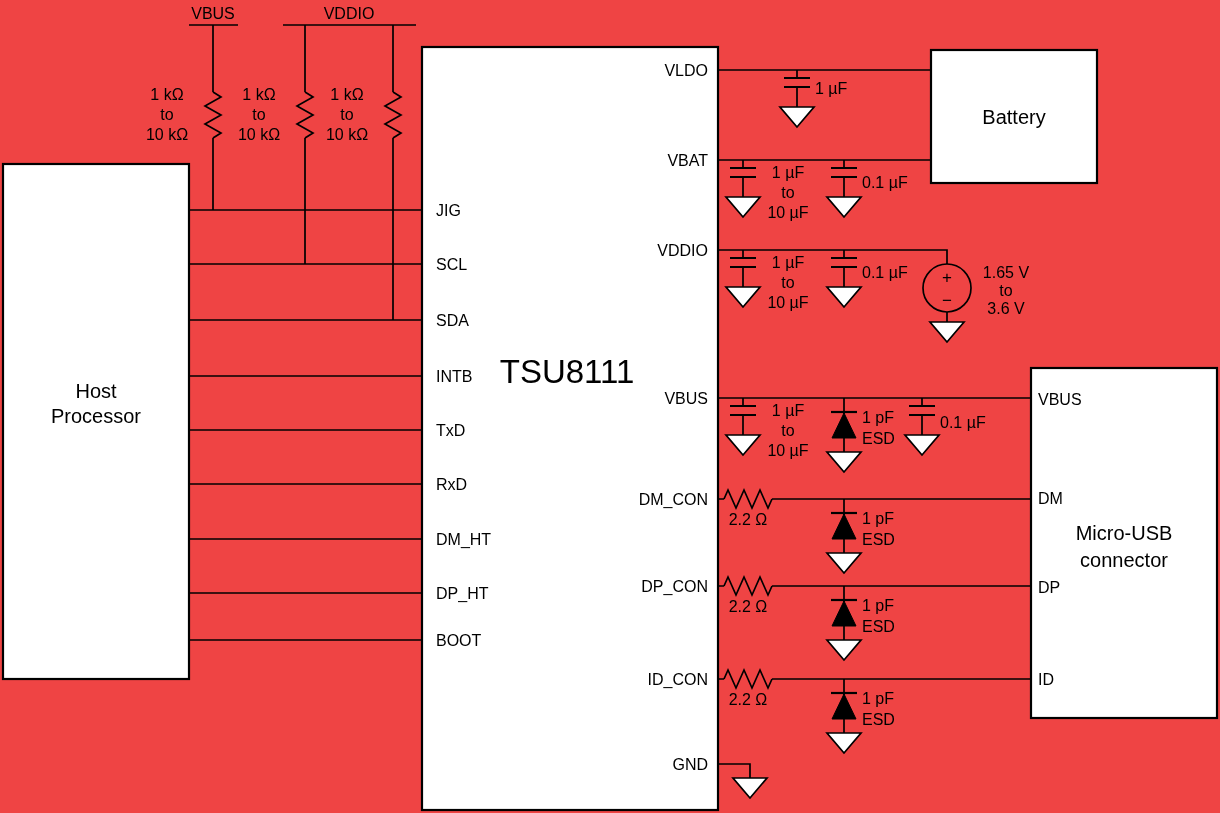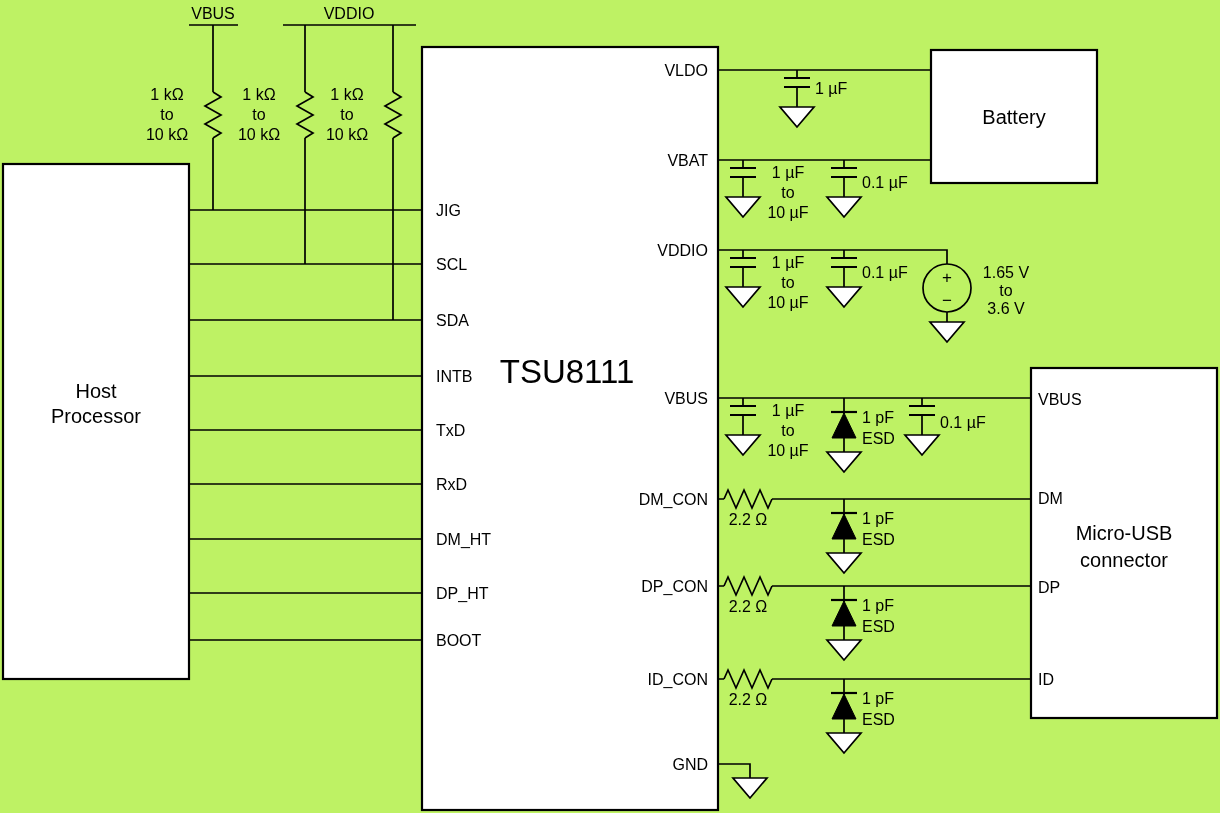--- a/index.html
+++ b/index.html
@@ -1,16 +1,16 @@
 <!DOCTYPE html>
 <html><head>
 <meta charset="utf-8">
 <style>
   html,body { margin:0; padding:0; background:#ffffff; }
-  .stage { width:1220px; height:813px; position:relative; background:#bef264; }
+  .stage { width:1220px; height:813px; position:relative; background:#ef4444; }
   svg text { font-family:"Liberation Sans","DejaVu Sans",sans-serif; fill:#000; }
   .t16 { font-size:16px; }
   .t17 { font-size:17px; }
   .t20 { font-size:20px; }
   .t33 { font-size:33px; }
   .mid { text-anchor:middle; }
   .end { text-anchor:end; }
   .vc  { dominant-baseline:central; }
   .s     { stroke:#000; stroke-width:1.7; fill:none; }
   .plate { stroke:#000; stroke-width:2.2; fill:none; }

